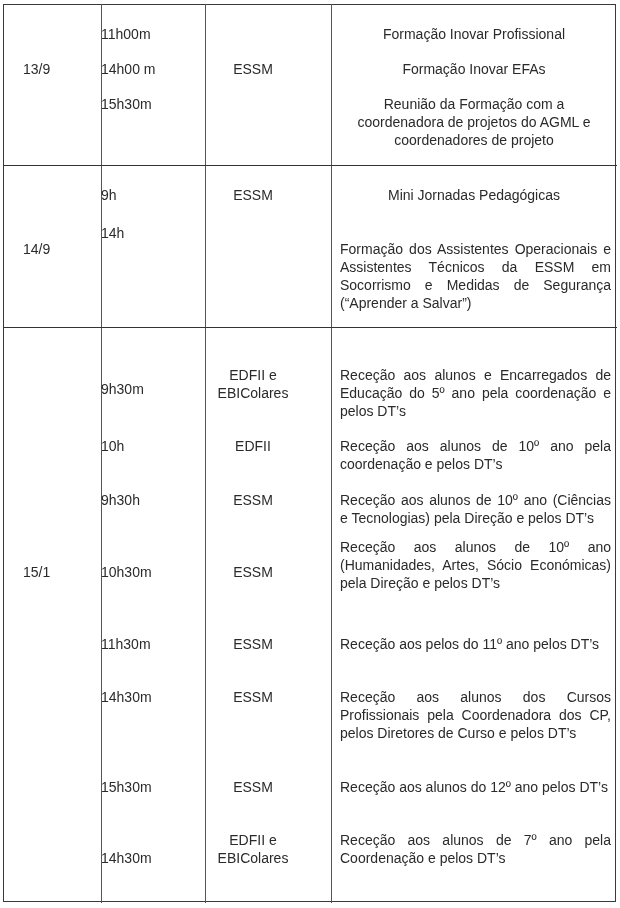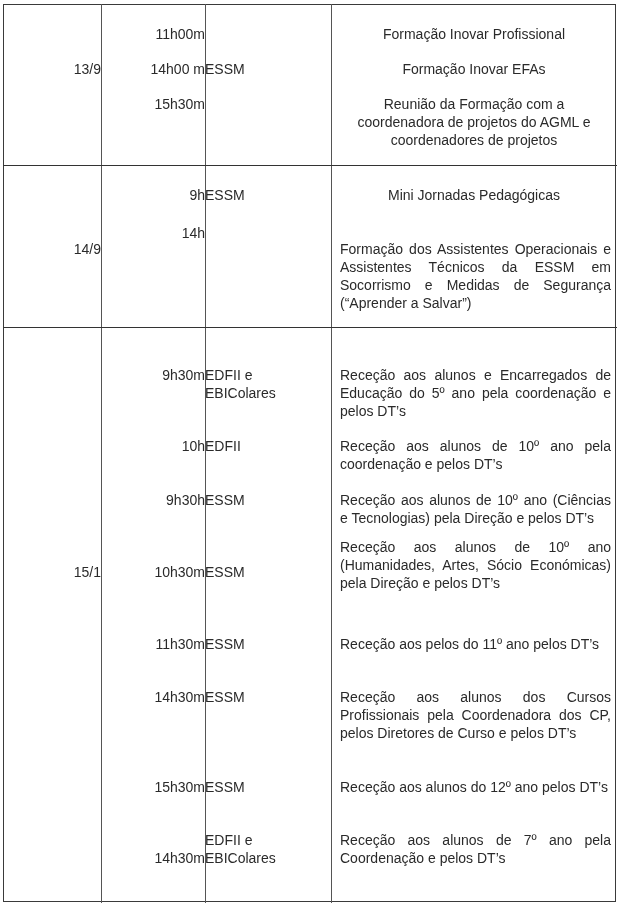--- a/index.html
+++ b/index.html
@@ -3,23 +3,23 @@
 <meta charset="utf-8">
 <style>
   html, body { margin: 0; padding: 0; background: #ffffff; }
   body { width: 620px; height: 908px; position: relative; overflow: hidden;
          font-family: "Liberation Sans", sans-serif; font-size: 14px; color: #2a2a2a; }
   .tbl { position: absolute; left: 3px; top: 4px; width: 613px; height: 898px;
          border: 1.5px solid #3a3a3a; box-sizing: border-box; }
   .vline { position: absolute; top: 4px; height: 899px; width: 0; border-left: 1px solid #555; }
   .hline { position: absolute; left: 3px; width: 614px; height: 0; border-top: 1.5px solid #333; }
   .t { position: absolute; line-height: 18px; white-space: nowrap; }
-  .c1 { left: 3px; width: 98px; text-align: right; }
-  .c2 { left: 101px; width: 104px; text-align: right; }
-  .c3 { left: 205px; width: 126px; text-align: left; }
+  .c1 { left: 3px; width: 98px; text-align: left; padding-left: 20px; }
+  .c2 { left: 101px; width: 104px; text-align: left; }
+  .c3 { left: 190px; width: 126px; text-align: center; }
   .c4c { left: 331px; width: 286px; text-align: center; }
   .c4j { left: 340px; width: 271px; text-align: justify; white-space: normal; }
   .c4j.last-left { text-align-last: left; }
 </style>
 </head>
 <body>
 
 <div>
   <div class="tbl"></div>
   <div class="vline" style="left:101px"></div>
@@ -31,37 +31,37 @@
   <div>
     <div class="t c1" style="top:60px">13/9</div>
     <div class="t c2" style="top:25px">11h00m</div>
     <div class="t c2" style="top:60px">14h00 m</div>
     <div class="t c2" style="top:95px">15h30m</div>
     <div class="t c3" style="top:60px">ESSM</div>
     <div class="t c4c" style="top:25px">Formação Inovar Profissional</div>
     <div class="t c4c" style="top:60px">Formação Inovar EFAs</div>
     <div class="t c4c" style="top:95px">Reunião da Formação com a</div>
     <div class="t c4c" style="top:113px">coordenadora de projetos do AGML e</div>
-    <div class="t c4c" style="top:131px">coordenadores de projetos</div>
+    <div class="t c4c" style="top:131px">coordenadores de projeto</div>
   </div>
 
   <div>
     <div class="t c1" style="top:240px">14/9</div>
     <div class="t c2" style="top:186px">9h</div>
     <div class="t c2" style="top:224px">14h</div>
     <div class="t c3" style="top:186px">ESSM</div>
     <div class="t c4c" style="top:186px">Mini Jornadas Pedagógicas</div>
     <div class="t c4j last-left" style="top:240px">Formação dos Assistentes Operacionais e Assistentes Técnicos da ESSM em Socorrismo e Medidas de Segurança (“Aprender a Salvar”)</div>
   </div>
 
   <div>
     <div class="t c1" style="top:563px">15/1</div>
 
     <div>
-      <div class="t c2" style="top:366px">9h30m</div>
+      <div class="t c2" style="top:380px">9h30m</div>
       <div class="t c3" style="top:366px">EDFII e</div>
       <div class="t c3" style="top:384px">EBIColares</div>
       <div class="t c4j last-left" style="top:366px">Receção aos alunos e Encarregados de Educação do 5º ano pela coordenação e pelos DT’s</div>
     </div>
 
     <div>
       <div class="t c2" style="top:437px">10h</div>
       <div class="t c3" style="top:437px">EDFII</div>
       <div class="t c4j last-left" style="top:437px">Receção aos alunos de 10º ano pela coordenação e pelos DT’s</div>
     </div>

